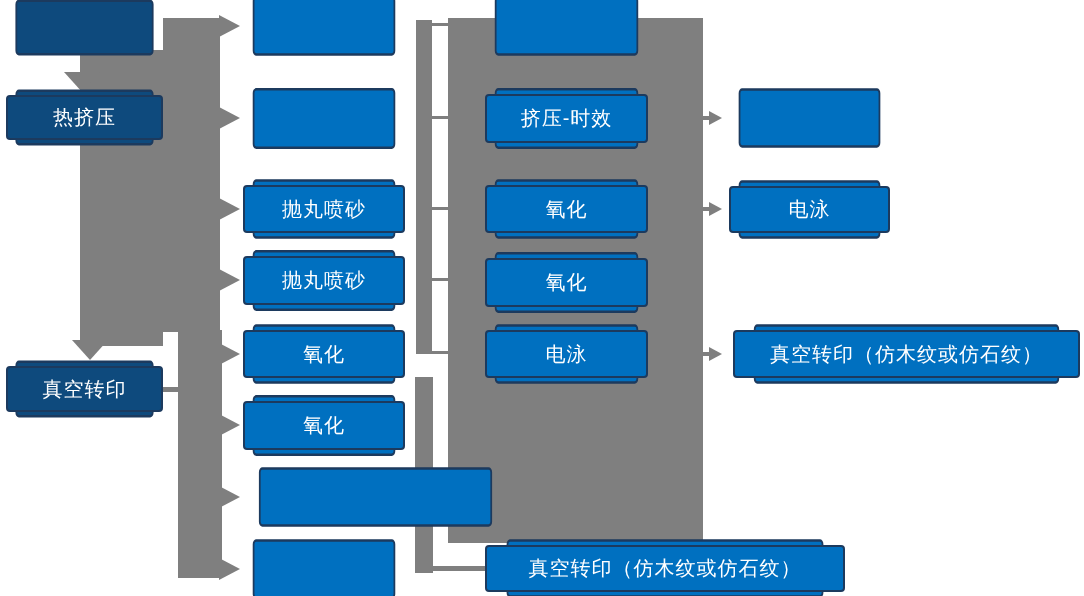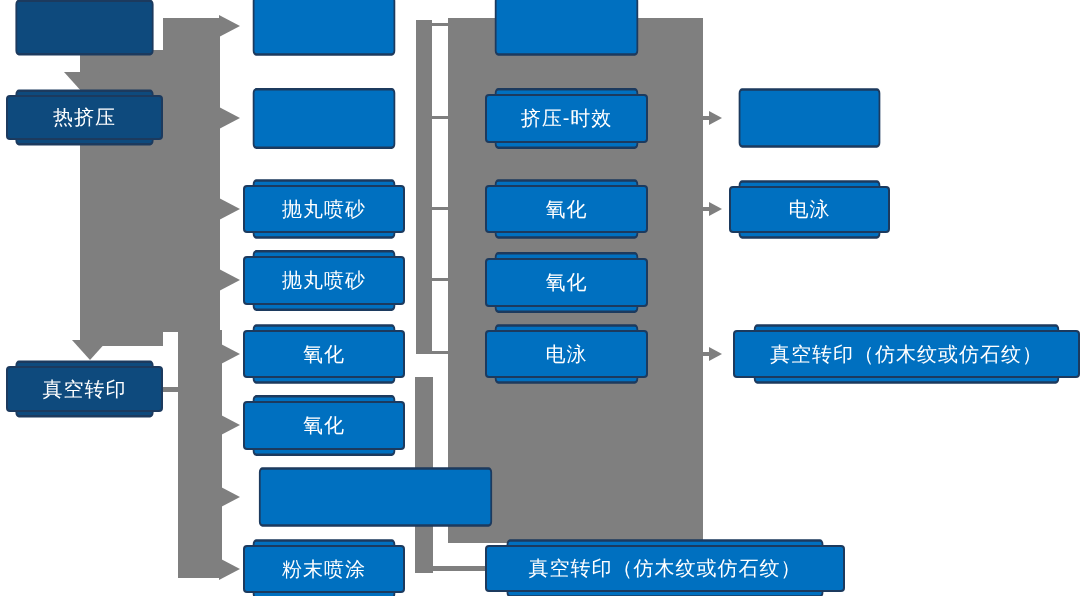--- a/index.html
+++ b/index.html
@@ -137,21 +137,20 @@
   <div class="echo p-dianyong4"></div>
   <div class="echo p-zhenkong4"></div>
 
   <div class="node dark p-rejiya">热挤压</div>
   <div class="node dark p-biaomian">真空转印</div>
 
   <div class="node p-paowan1">抛丸喷砂</div>
   <div class="node p-paowan2">抛丸喷砂</div>
   <div class="node p-yanghua2a">氧化</div>
   <div class="node p-yanghua2b">氧化</div>
-  <div class="node p-fenmo">粉末喷涂</div>
 
   <div class="node p-jiya">挤压-时效</div>
   <div class="node p-yanghua3a">氧化</div>
   <div class="node p-yanghua3b">氧化</div>
   <div class="node p-dianyong3">电泳</div>
   <div class="node p-zhenkong3">真空转印（仿木纹或仿石纹）</div>
 
   <div class="node p-dianyong4">电泳</div>
   <div class="node p-zhenkong4">真空转印（仿木纹或仿石纹）</div>
 

